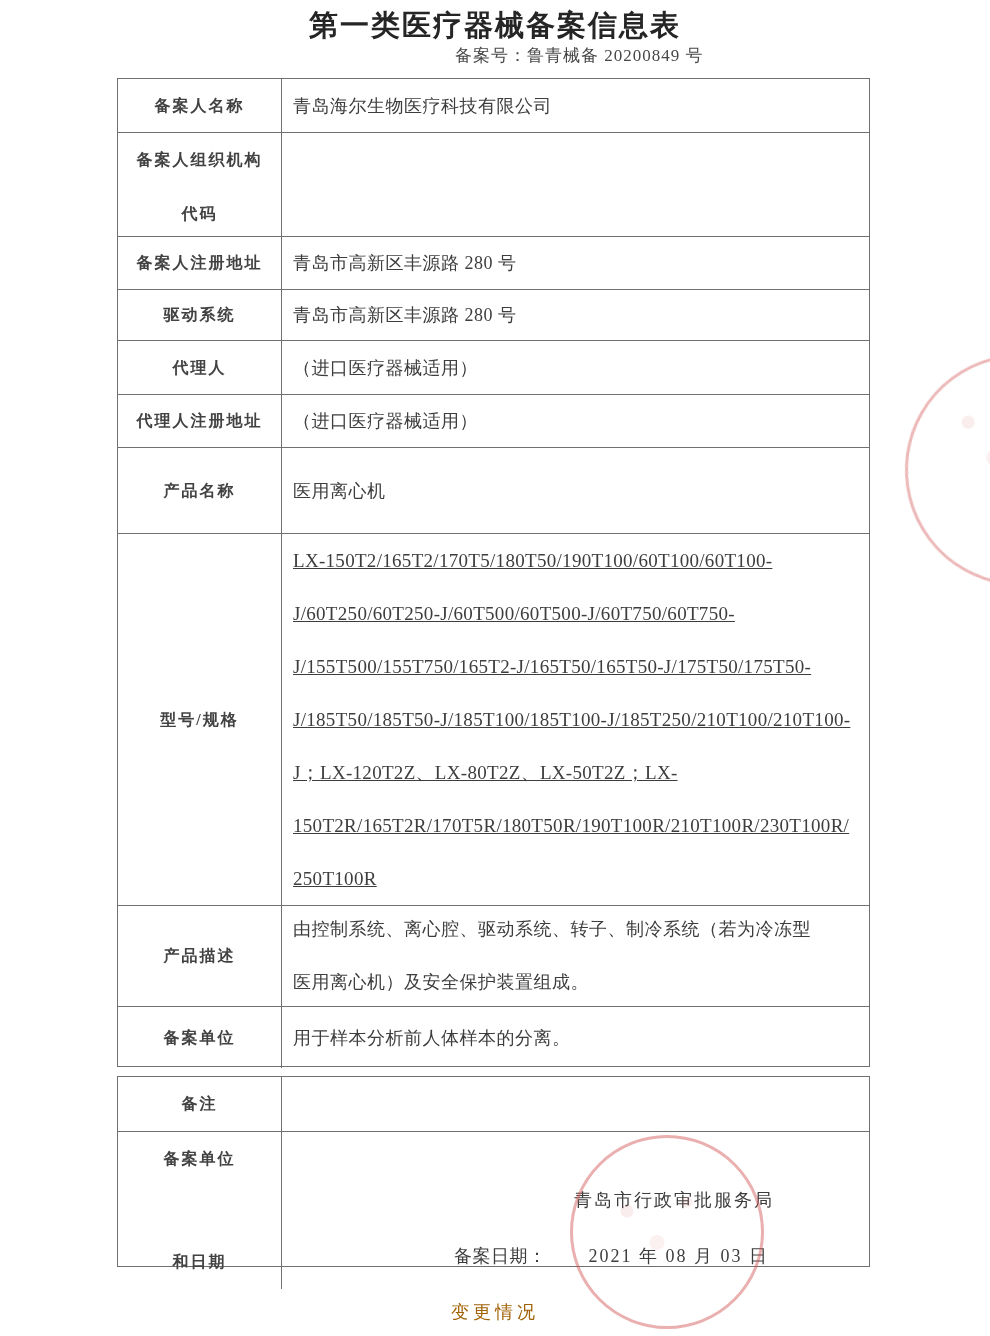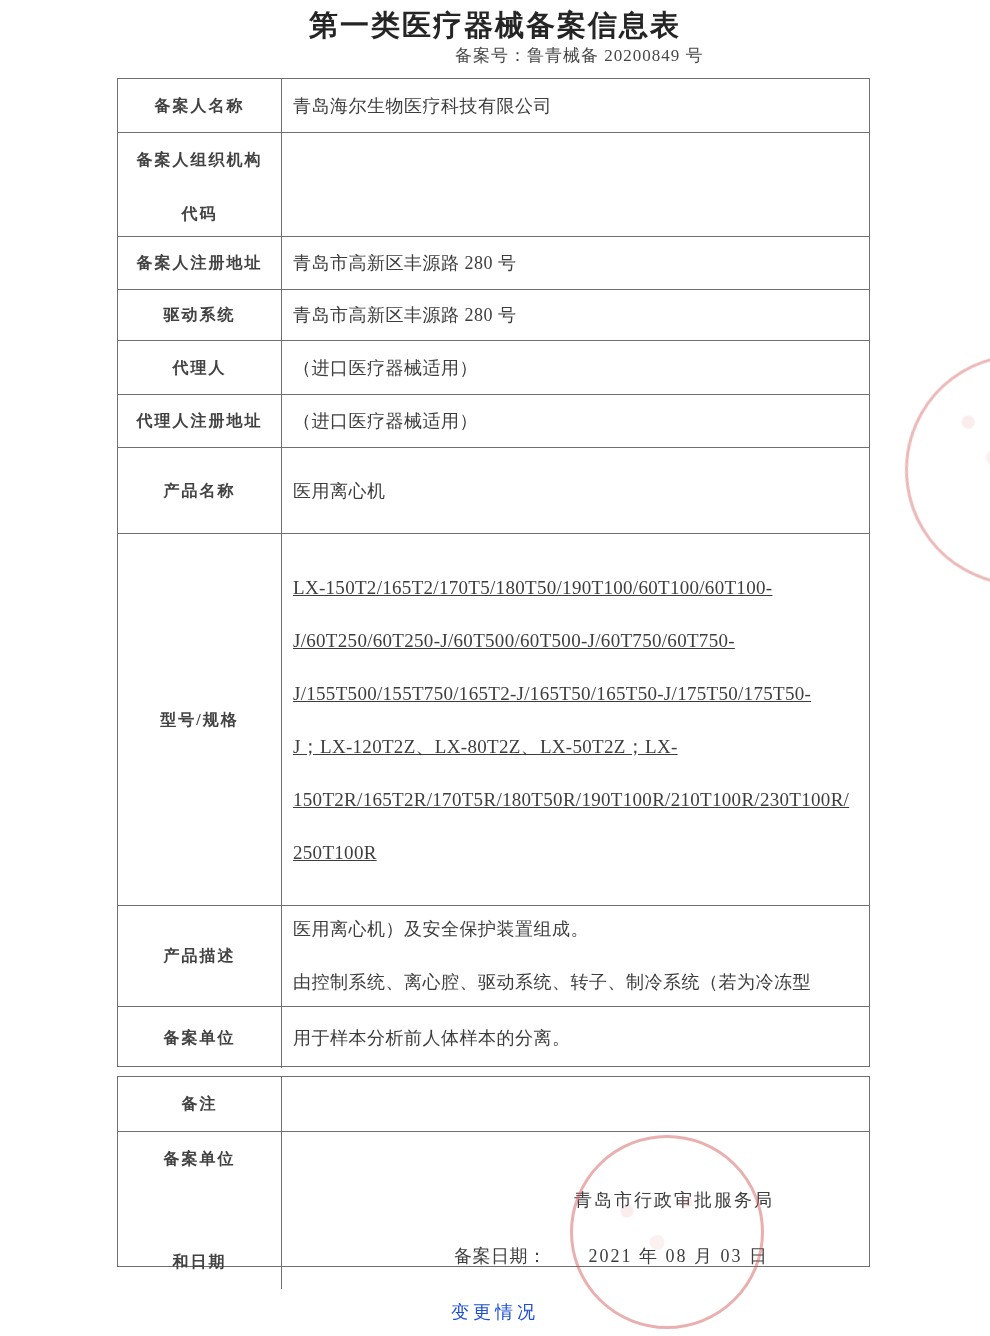--- a/index.html
+++ b/index.html
@@ -46,21 +46,21 @@
     position:absolute; left:292px; top:56px;
     font-size:18px; letter-spacing:2px; color:#3d3d3d; white-space:nowrap;
   }
   .date-line {
     position:absolute; left:172px; top:112px;
     font-size:18px; color:#3d3d3d; white-space:nowrap;
   }
   .date-line .date-value { margin-left:42px; letter-spacing:2px; }
   .change-heading {
     position:absolute; top:1300px; left:0; width:990px;
-    text-align:center; font-size:18px; letter-spacing:4px; color:#1d4ed8;
+    text-align:center; font-size:18px; letter-spacing:4px; color:#a16207;
   }
   
   .stamp {
     position:absolute; border-radius:50%;
     border:3px solid rgba(208,77,77,0.45);
     filter:blur(0.5px);
     pointer-events:none;
   }
   .stamp-right  { left:905px; top:354px; width:226px; height:226px;
                   border-color:rgba(208,77,77,0.40); transform:rotate(8deg); }
@@ -122,31 +122,32 @@
       <div class="cell-label">产品名称</div>
       <div class="cell-value">医用离心机</div>
     </div>
 
     <div class="row" style="height:372px">
       <div class="cell-label">型号/规格</div>
       <div class="cell-value spec-lines">
         <div>LX-150T2/165T2/170T5/180T50/190T100/60T100/60T100-</div>
         <div>J/60T250/60T250-J/60T500/60T500-J/60T750/60T750-</div>
         <div>J/155T500/155T750/165T2-J/165T50/165T50-J/175T50/175T50-</div>
+        <div>J/185T50/185T50-J/185T100/185T100-J/185T250/210T100/210T100-</div>
         <div>J；LX-120T2Z、LX-80T2Z、LX-50T2Z；LX-</div>
         <div>150T2R/165T2R/170T5R/180T50R/190T100R/210T100R/230T100R/</div>
         <div>250T100R</div>
       </div>
     </div>
 
     <div class="row" style="height:101px">
       <div class="cell-label">产品描述</div>
       <div class="cell-value desc-lines">
+        <div>由控制系统、离心腔、驱动系统、转子、制冷系统（若为冷冻型</div>
         <div>医用离心机）及安全保护装置组成。</div>
-        <div>由控制系统、离心腔、驱动系统、转子、制冷系统（若为冷冻型</div>
       </div>
     </div>
 
     <div class="row" style="height:61px">
       <div class="cell-label">备案单位</div>
       <div class="cell-value">用于样本分析前人体样本的分离。</div>
     </div>
 
   </div>
 

